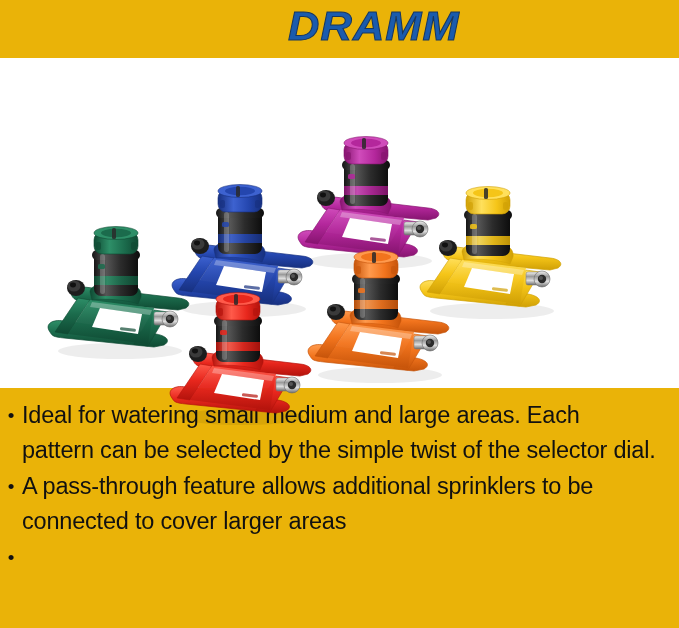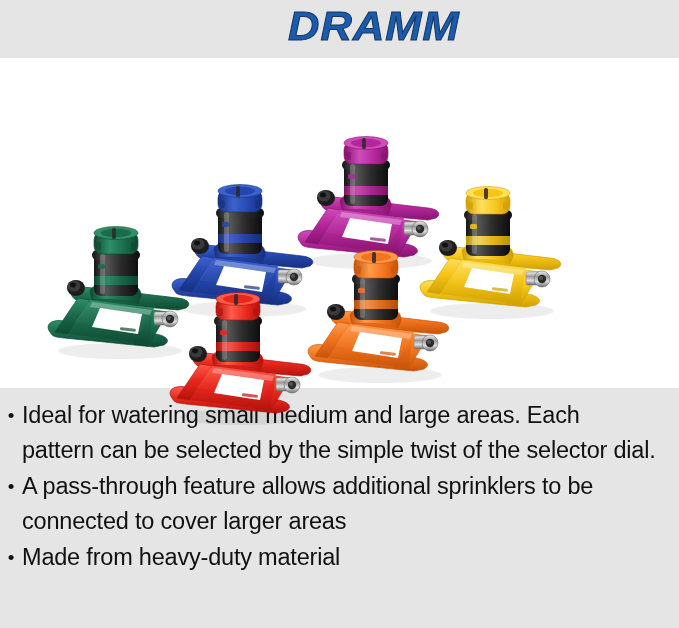--- a/index.html
+++ b/index.html
@@ -1,21 +1,21 @@
 <!DOCTYPE html>
 <html><head>
 <meta charset="utf-8">
 <style>
   html,body{margin:0;padding:0;}
   body{
     width:679px;height:628px;background:#ffffff;
     font-family:"Liberation Sans", sans-serif;
     overflow:hidden;position:relative;
   }
-  .page{position:relative;width:679px;height:628px;background:#e5e5e5;}
+  .page{position:relative;width:679px;height:628px;background:#eab308;}
 
   
   .brand-bar{position:absolute;left:0;top:0;width:679px;height:68px;}
   .brand-word{
     position:absolute;left:288px;top:6px;
     font-family:"Liberation Sans", sans-serif;
     font-weight:700;font-style:italic;
     font-size:41px;letter-spacing:1px;
     color:#1a5bad;
     -webkit-text-stroke:1px #16365f;
@@ -634,17 +634,16 @@
   <div class="bullet-row">
         <div class="bullet-dot">•</div>
         <div class="bullet-text">Ideal for watering small medium and large areas. Each pattern can be selected by the simple twist of the selector dial.</div>
       </div>
       <div class="bullet-row">
         <div class="bullet-dot">•</div>
         <div class="bullet-text">A pass-through feature allows additional sprinklers to be connected to cover larger areas</div>
       </div>
       <div class="bullet-row">
         <div class="bullet-dot">•</div>
-        <div class="bullet-text">Made from heavy-duty material</div>
       </div>
     </div>
 
 </div>
 
 </body></html>

